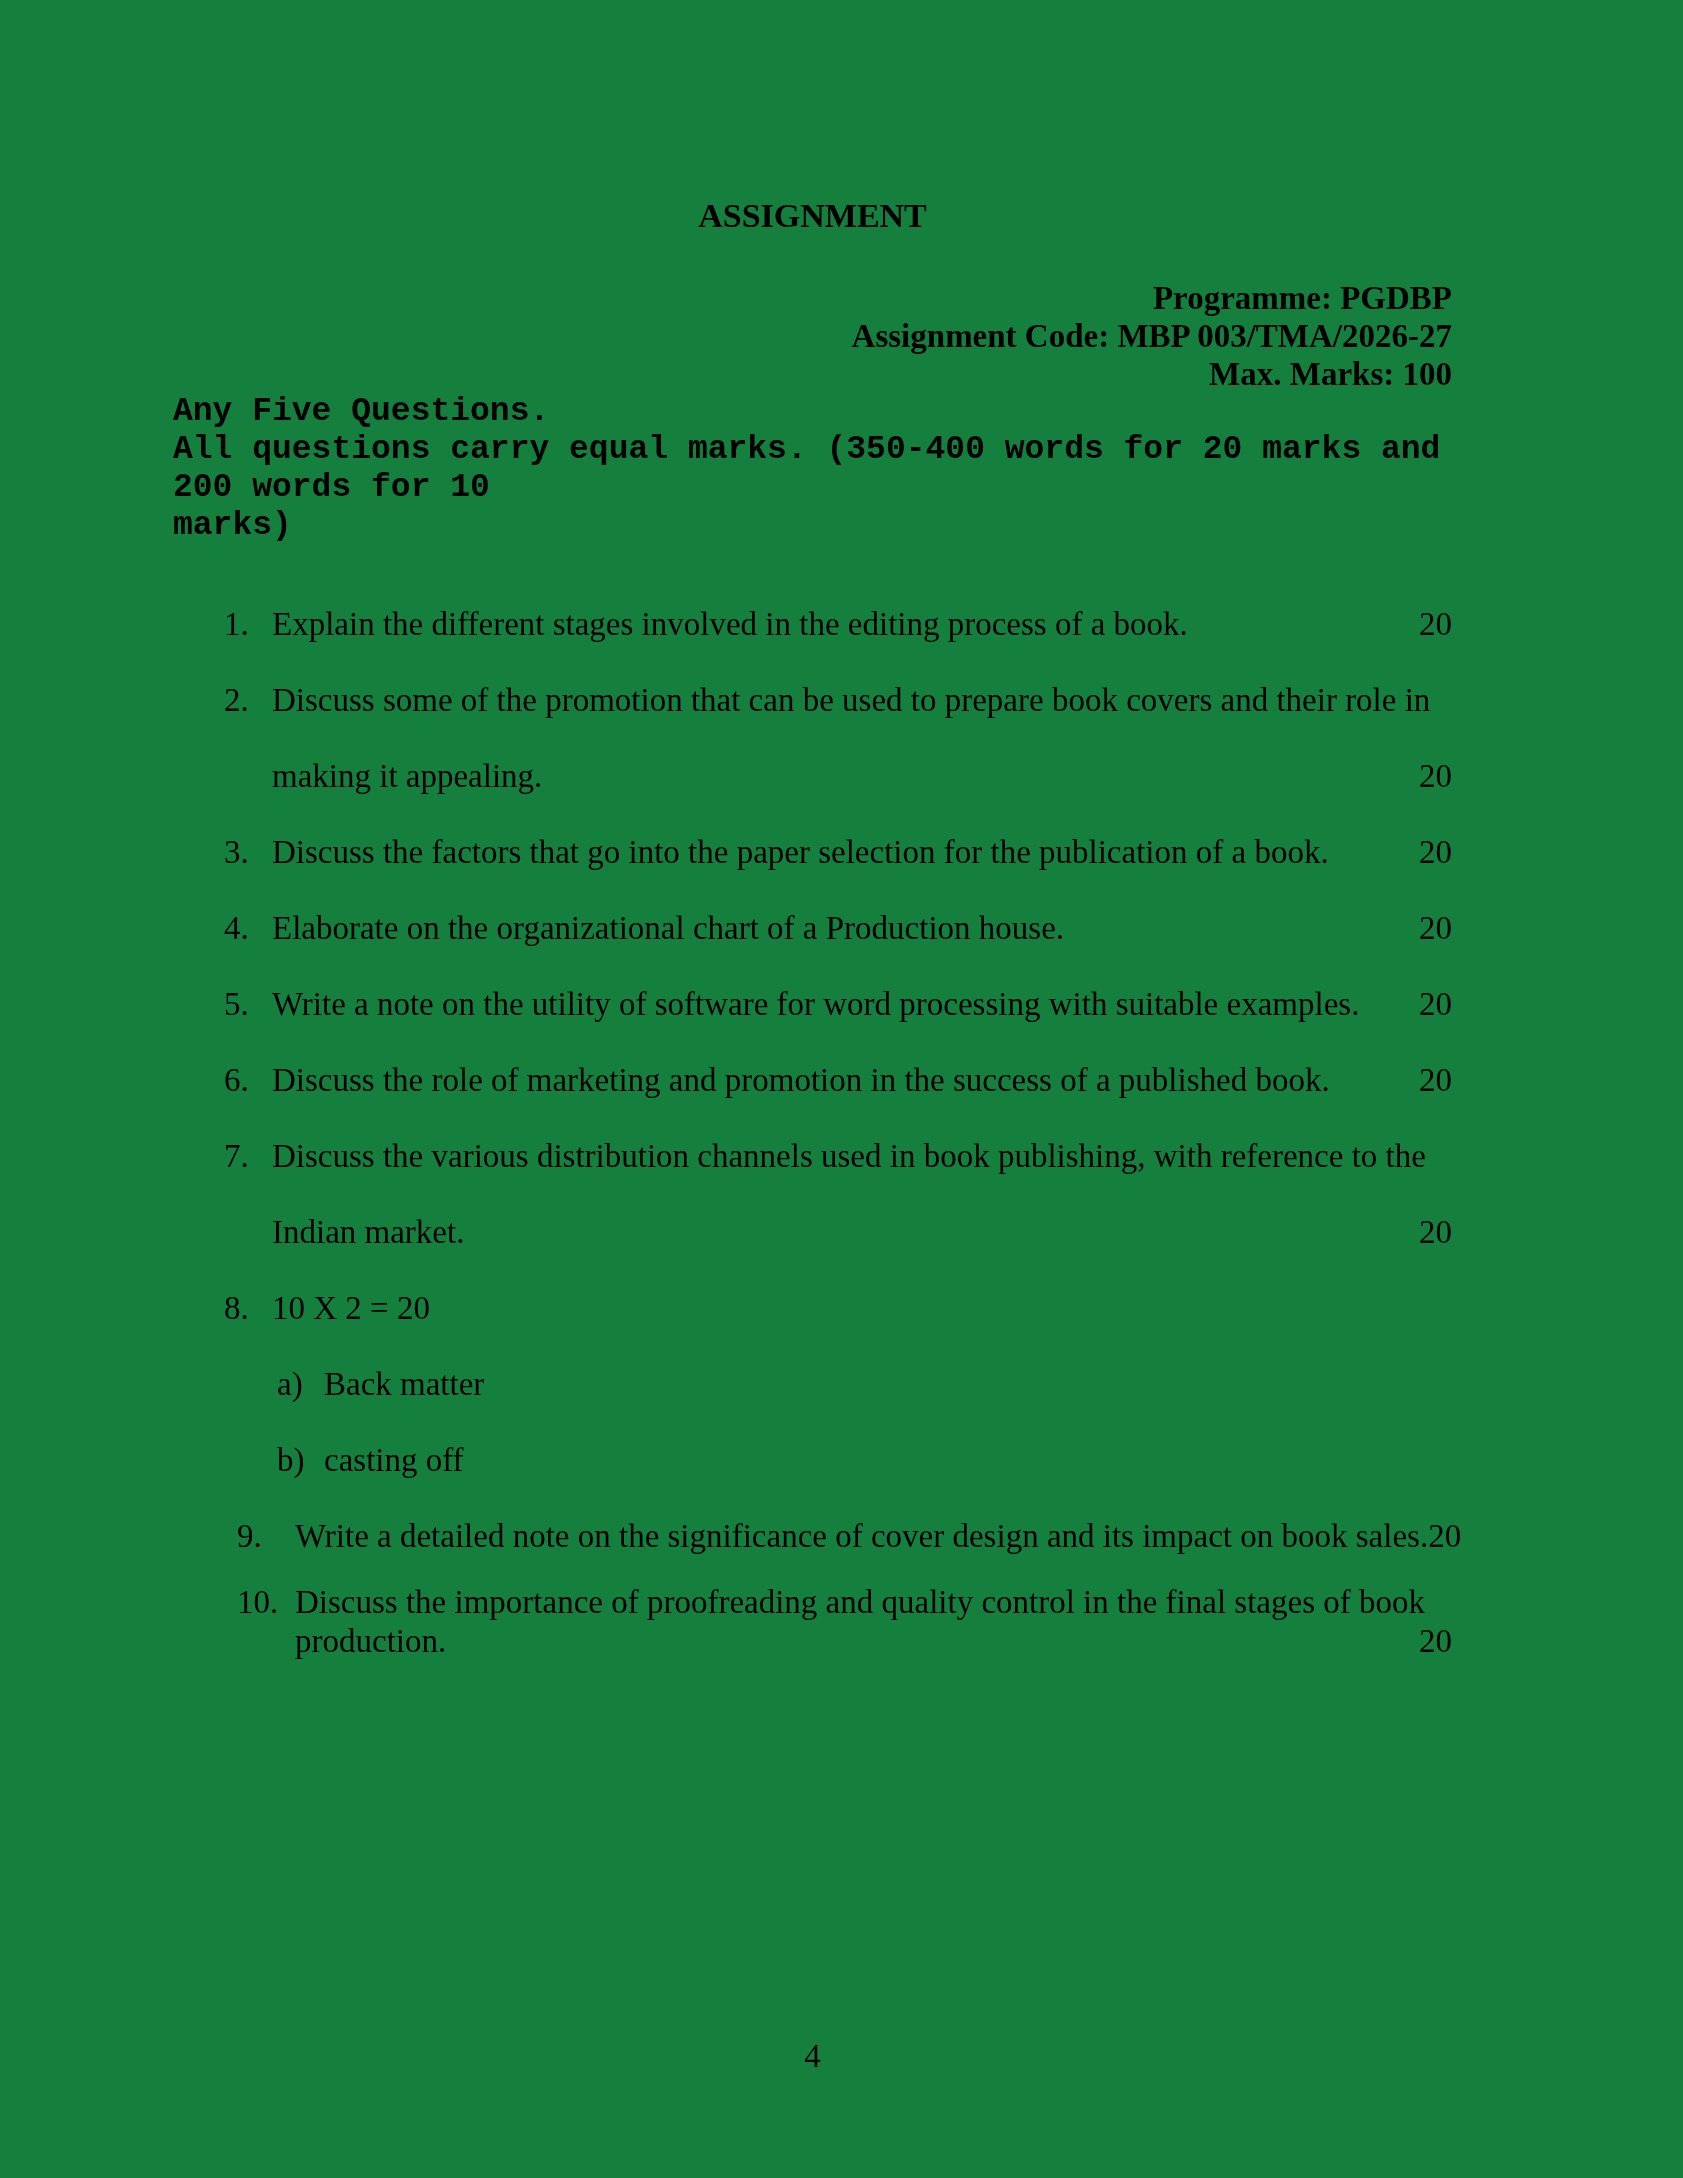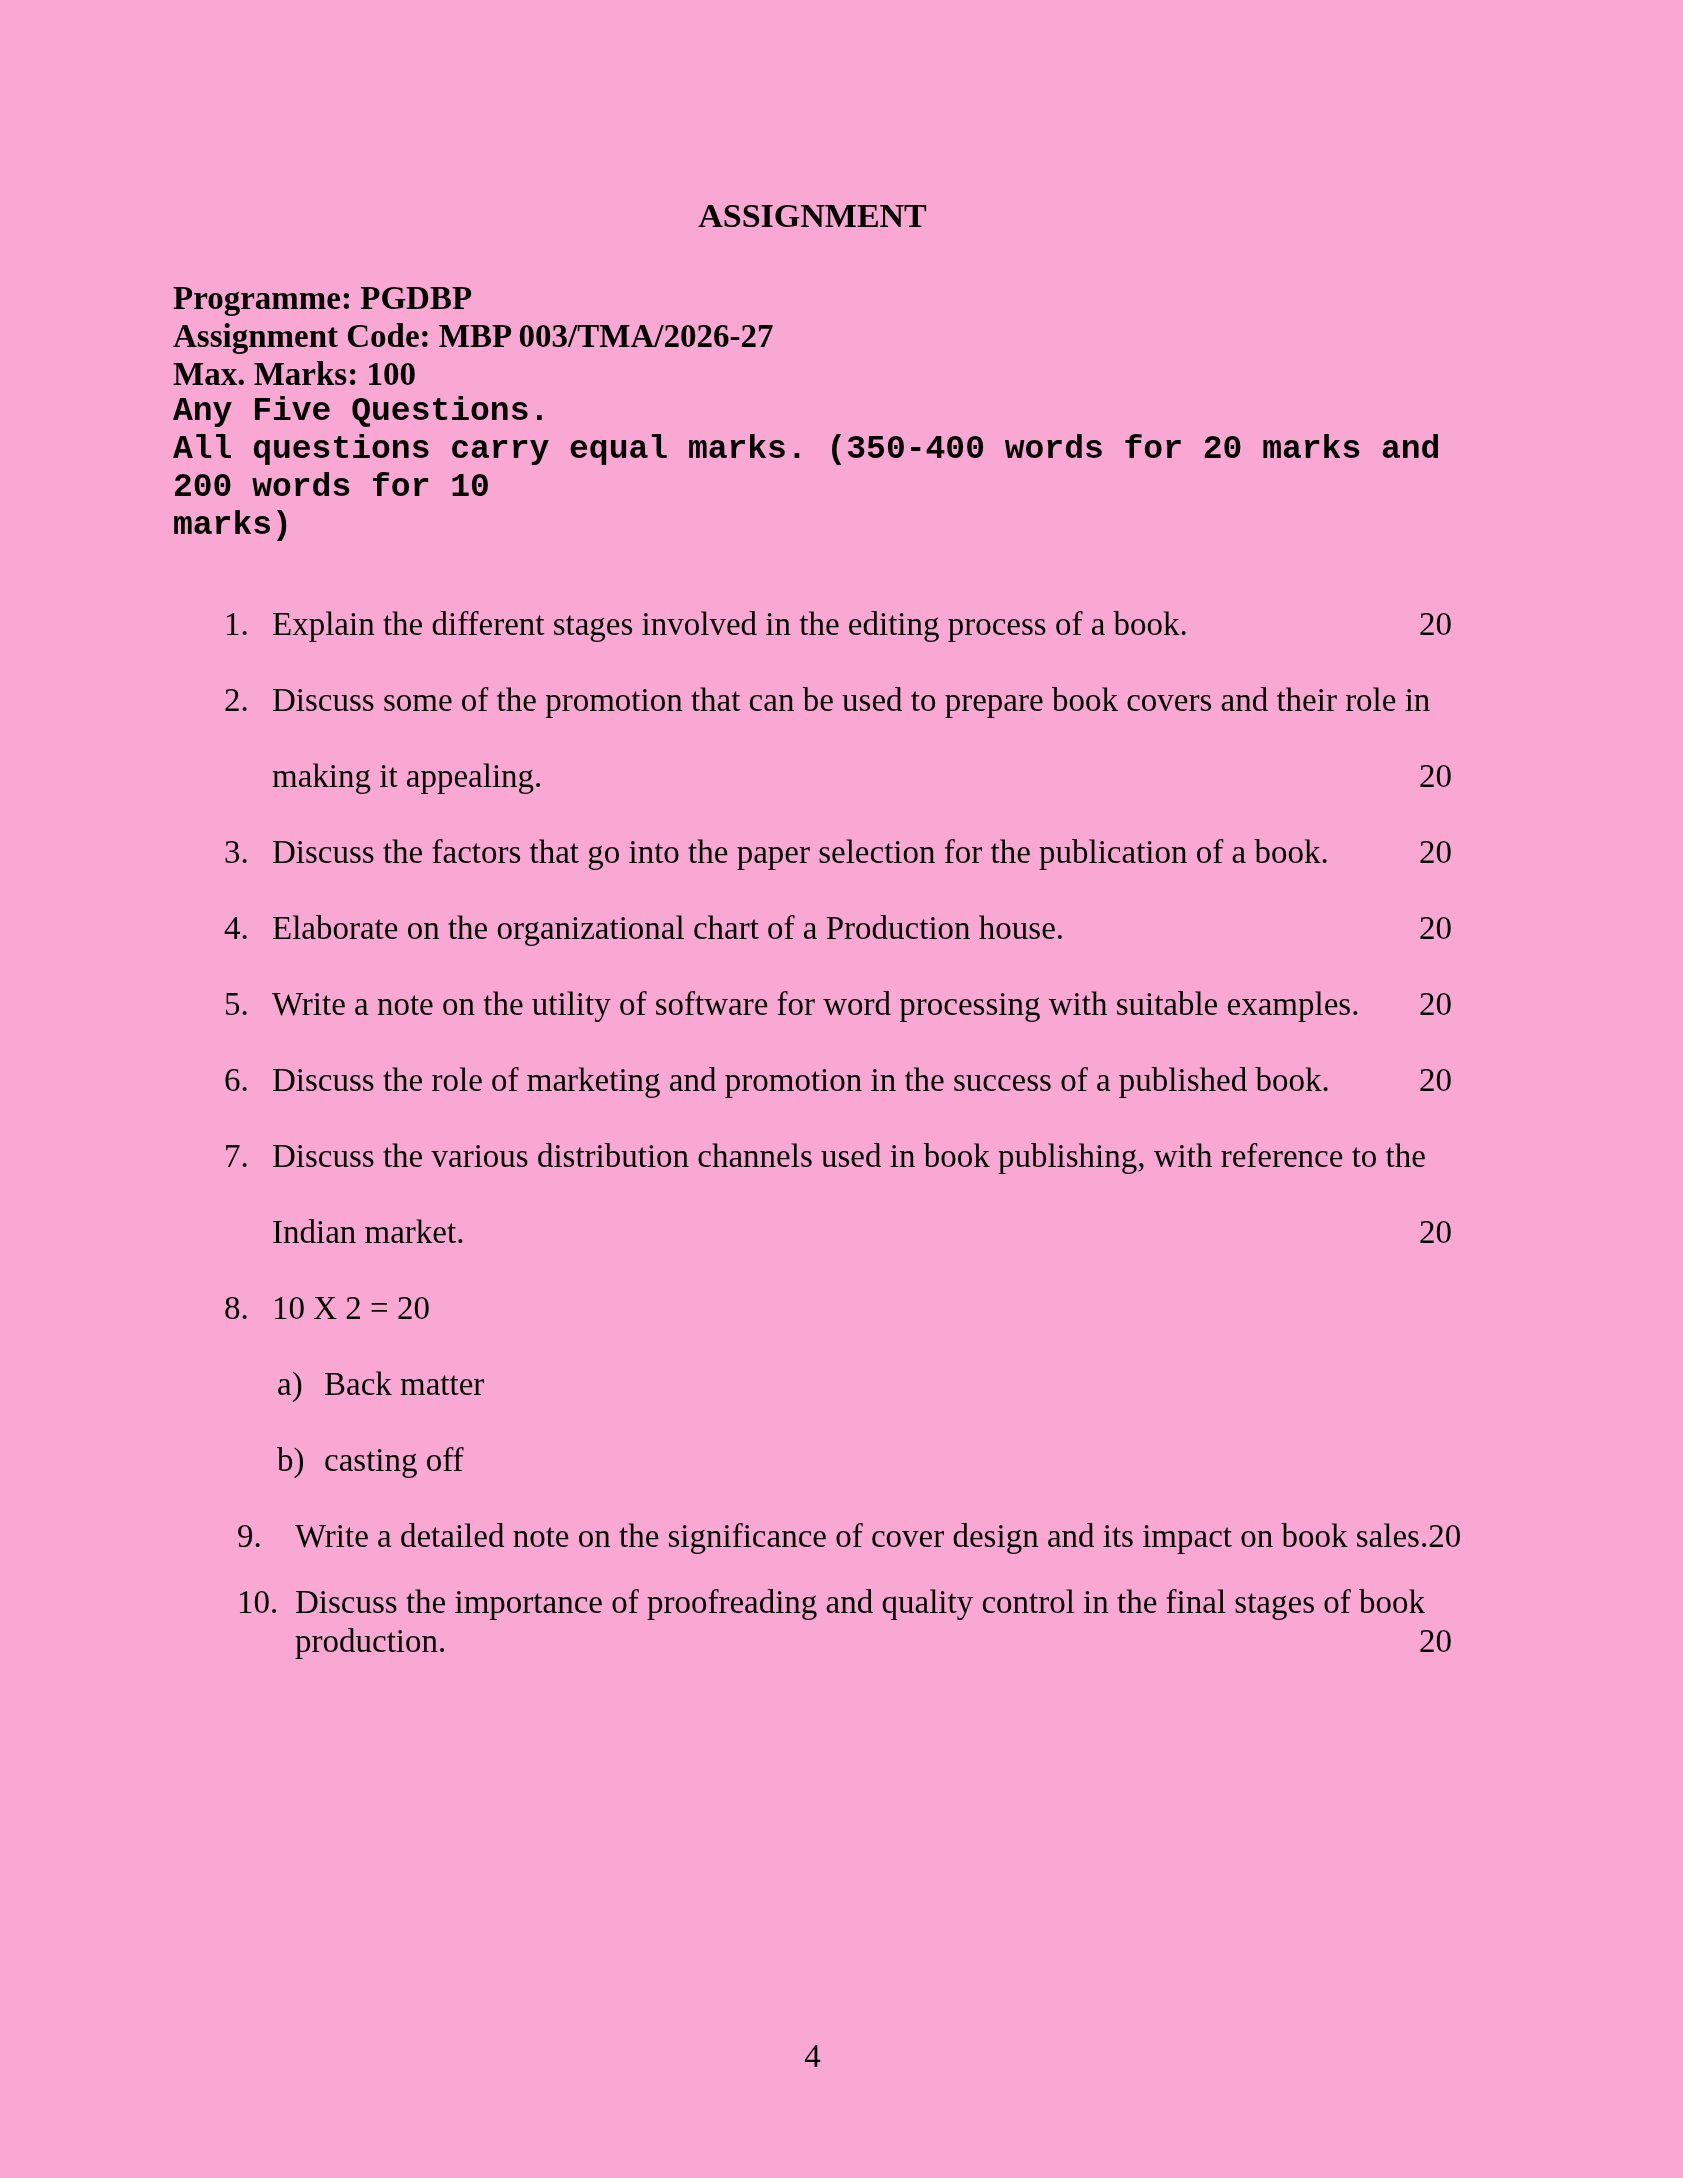--- a/index.html
+++ b/index.html
@@ -4,36 +4,37 @@
 <style>
   html, body {
     margin: 0;
     padding: 0;
     background: #ffffff;
   }
   .page {
     position: relative;
     width: 1683px;
     height: 2178px;
-    background: #f9a8d4;
+    background: #15803d;
     color: #000000;
     font-family: "Liberation Serif", "DejaVu Serif", serif;
     font-size: 33px;
     box-sizing: border-box;
     padding: 196px 231px 0 173px;
     overflow: hidden;
   }
   .doc-title {
     text-align: center;
     font-weight: bold;
     font-size: 34px;
     line-height: 40px;
   }
   .meta-block {
     margin-top: 43px;
+    text-align: right;
     font-weight: bold;
     line-height: 38px;
   }
   .instructions {
     text-align: left;
     font-weight: bold;
     line-height: 38px;
     font-family: Liberation Mono, monospace;
   }
   .questions {

